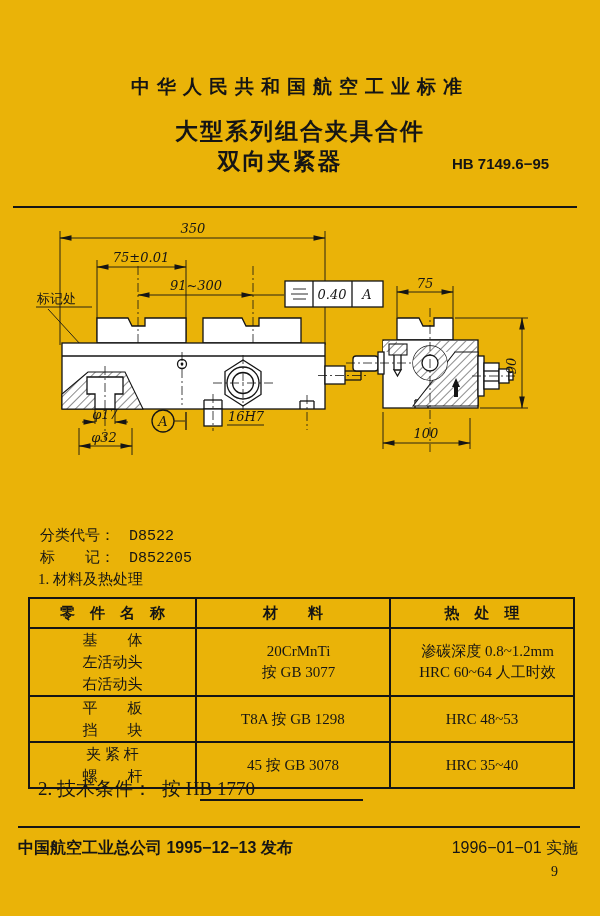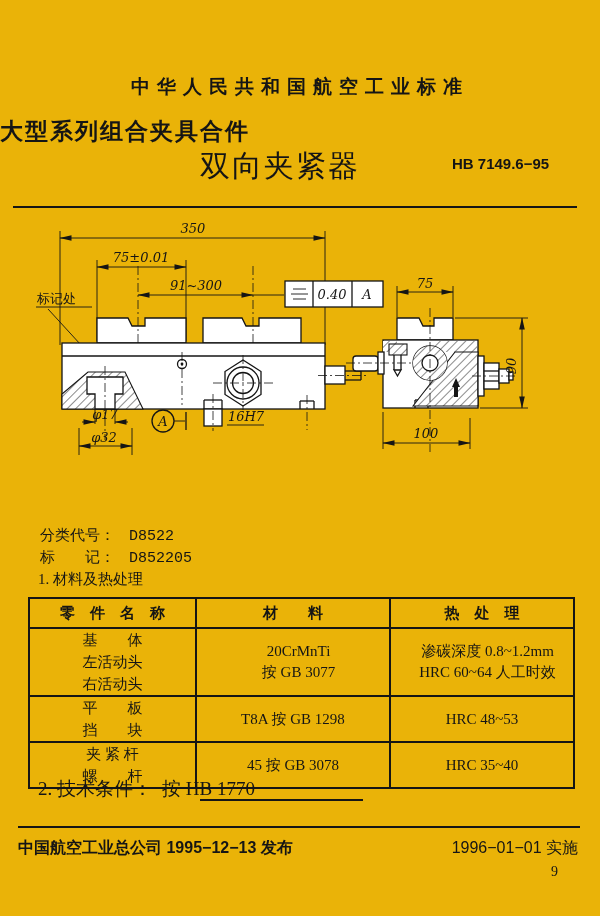--- a/index.html
+++ b/index.html
@@ -7,28 +7,28 @@
     position:relative;width:600px;height:916px;background:#eab308;
     font-family:"Liberation Serif",serif;color:#151515;overflow:hidden;
   }
   .abs{position:absolute;}
   .title{
     top:74px;left:0;width:600px;text-align:center;
     font-family:"Liberation Sans",sans-serif;font-weight:bold;
     font-size:19px;letter-spacing:7px;white-space:nowrap;
   }
   .subtitle1{
-    top:116px;left:0;width:600px;
+    top:116px;left:0;width:600px;text-align:center;
     font-family:"Liberation Sans",sans-serif;font-weight:bold;
     font-size:23px;letter-spacing:2px;
   }
   .subtitle2{
     top:146px;left:0;width:560px;text-align:center;
-    font-family:"Liberation Sans",sans-serif;font-weight:normal;
-    font-size:30px;letter-spacing:2px;
+    font-family:"Liberation Sans",sans-serif;font-weight:bold;
+    font-size:23px;letter-spacing:2px;
   }
   .hb-number{
     top:155px;left:452px;
     font-family:"Liberation Sans",sans-serif;font-weight:bold;font-size:15px;
     white-space:nowrap;
   }
   .rule1{top:206px;left:13px;width:564px;height:2px;background:#151515;}
   .drawing-svg{top:210px;left:0;}
   .info-line{left:40px;font-size:15px;white-space:nowrap;}
   .info-line .val{font-family:Liberation Mono, monospace;padding-left:14px;}

